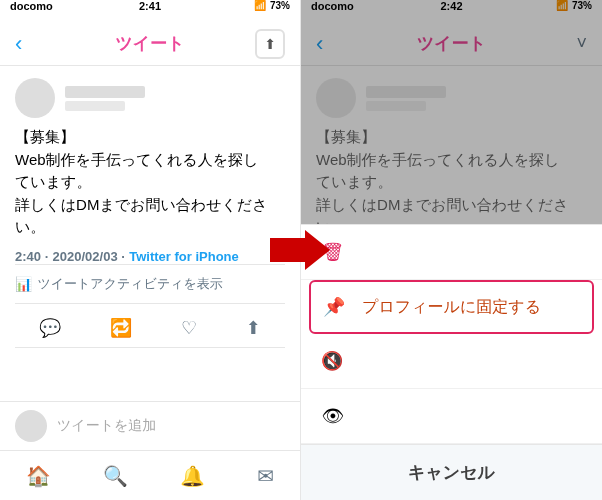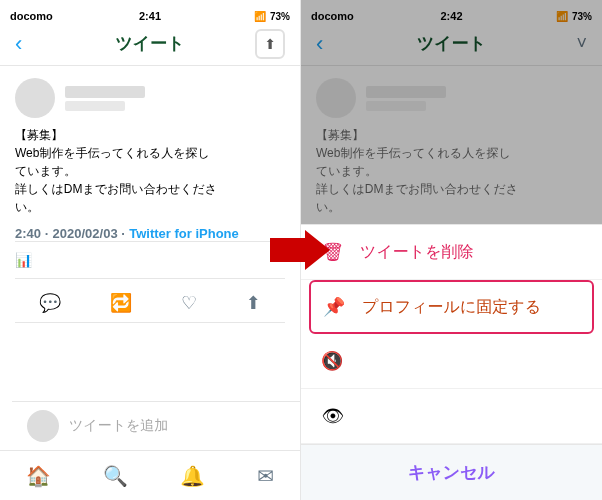--- a/index.html
+++ b/index.html
@@ -31,21 +31,21 @@
       flex-direction: column;
       background: #fff;
       position: relative;
     }
 
     
     .status-bar {
       height: 22px;
       background: #fff;
       display: flex;
-      align-items: flex-end;
+      align-items: flex-start;
       justify-content: space-between;
       padding: 0 10px;
       font-size: 11px;
       font-weight: 600;
     }
     .status-bar-center { position: absolute; left: 50%; transform: translateX(-50%); font-size: 11px; font-weight: 600; }
     .status-bar-right { display: flex; align-items: center; gap: 3px; font-size: 10px; }
 
     
     .nav-header {
@@ -60,21 +60,21 @@
     .nav-back {
       position: absolute;
       left: 15px;
       color: #1da1f2;
       font-size: 22px;
       line-height: 1;
     }
     .nav-title {
       font-size: 17px;
       font-weight: 600;
-      color: #14532d;
+      color: #ec4899;
     }
     .nav-more-btn {
       position: absolute;
       right: 15px;
       width: 30px;
       height: 30px;
       border: 2px solid #e0e0e0;
       border-radius: 6px;
       display: flex;
       align-items: center;
@@ -119,21 +119,21 @@
       font-size: 13px;
       color: #657786;
       background: #e8e8e8;
       height: 10px;
       width: 60px;
       border-radius: 2px;
       margin-top: 3px;
     }
 
     .tweet-text {
-      font-size: 12px;
+      font-size: 15px;
       line-height: 1.5;
       color: #000;
       margin-bottom: 10px;
     }
     .tweet-meta {
       font-size: 13px;
       color: #657786;
       margin-bottom: 0;
       font-weight: bold;
     }
@@ -165,21 +165,21 @@
     }
     .action-icon {
       color: #657786;
       font-size: 18px;
     }
 
     
     .reply-area {
       position: absolute;
       bottom: 50px;
-      left: 12px;
+      left: 0;
       right: 0;
       display: flex;
       align-items: center;
       gap: 10px;
       padding: 8px 15px;
       border-top: 1px solid #e6e6e6;
     }
     .reply-avatar {
       width: 32px;
       height: 32px;
@@ -257,21 +257,21 @@
       width: 24px;
       text-align: center;
     }
     .cancel-btn {
       display: flex;
       align-items: center;
       justify-content: center;
       padding: 16px;
       font-size: 17px;
       font-weight: 600;
-      color: #8b5cf6;
+      color: #404040;
       background: #f5f8fa;
       border-top: 1px solid #e6e6e6;
     }
 
     
     .big-arrow {
       position: absolute;
       top: 50%;
       right: -30px;
       transform: translateY(-50%);
@@ -331,20 +331,21 @@
       <span>Web制作を手伝ってくれる人を探し</span><br>
       <span>ています。</span><br>
       <span>詳しくはDMまでお問い合わせくださ</span><br>
       <span>い。</span>
     </div>
     <div class="tweet-meta">
       <span>2:40 · 2020/02/03 · </span><span class="link">Twitter for iPhone</span>
     </div>
     <div class="tweet-activity">
       <span class="tweet-activity-icon">📊</span>
+      <span>ツイートアクティビティを表示</span>
     </div>
     <div class="action-bar">
       <span class="action-icon">💬</span>
       <span class="action-icon">🔁</span>
       <span class="action-icon">♡</span>
       <span class="action-icon">⬆</span>
     </div>
   </div>
 
   <div class="reply-area">
@@ -398,21 +399,20 @@
         <span>い。</span>
       </div>
     </div>
 
     <div class="overlay-bg"></div>
 
     <div class="dropdown-menu">
 
       <div class="dropdown-item delete-item">
         <span class="dropdown-item-icon">🗑</span>
-        <span>ツイートを削除</span>
       </div>
 
       <div style="position:relative;margin:0 8px;">
         <div style="border:2px solid #e0245e;border-radius:6px;display:flex;align-items:center;gap:15px;padding:14px 12px;background:#fff;">
           <span class="dropdown-item-icon">📌</span>
           <span style="font-size:16px;color:#c2410c;">プロフィールに固定する</span>
         </div>
       </div>
 
       <div class="dropdown-item">

